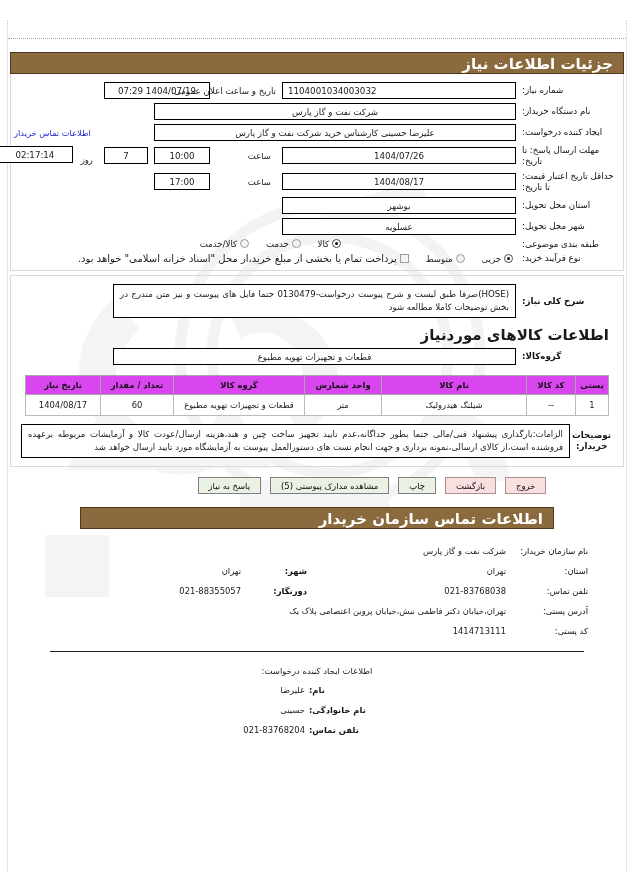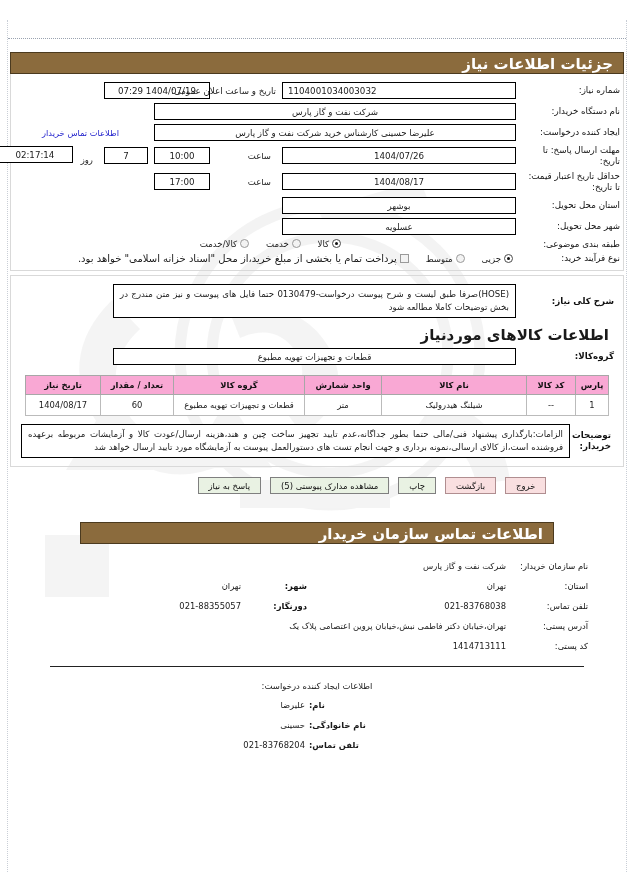--- a/index.html
+++ b/index.html
@@ -62,21 +62,21 @@
     color: #ffffff;
     font-weight: bold;
     font-size: 15px;
     height: 22px;
     line-height: 22px;
     padding: 0 10px;
     box-sizing: border-box;
     text-align: right;
   }
   #bar-details { margin-top: 52px; }
-  #bar-contact { margin-top: 28px; }
+  #bar-contact { margin-top: 13px; }
 
   
   .card {
     border: 1px solid #d9d9d9;
     border-top: none;
     background: transparent;
     padding: 6px 0 4px 0;
   }
 
   
@@ -85,21 +85,21 @@
     border-collapse: collapse;
     table-layout: fixed;
   }
   table.fields td {
     padding: 2px 3px;
     vertical-align: middle;
     font-size: 8.7px;
   }
   td.lbl {
     width: 104px;
-    text-align: right;
+    text-align: left;
     padding-right: 8px;
     color: #111;
     line-height: 1.25;
   }
   .box {
     border: 1px solid #000;
     background: #fff;
     height: 17px;
     line-height: 17px;
     padding: 0 5px;
@@ -176,21 +176,21 @@
   }
 
   
   table.items {
     width: 100%;
     border-collapse: collapse;
     font-size: 8.4px;
     background: #fff;
   }
   table.items th {
-    background: #f9a8d4;
+    background: #d946ef;
     border: 1px solid #a7a7a7;
     font-weight: bold;
     height: 16px;
     padding: 1px 3px;
     text-align: center;
     color: #111;
   }
   table.items td {
     border: 1px solid #bbb;
     height: 18px;
@@ -310,21 +310,21 @@
               <div class="box">شرکت نفت و گاز پارس</div>
             </td>
         <td colspan="2"></td>
       </tr>
 
       <tr>
         <td class="lbl">ایجاد کننده درخواست:</td>
         <td colspan="4">
               <div class="box">علیرضا  حسینی  کارشناس خرید شرکت نفت و گاز پارس</div>
             </td>
-        <td colspan="2" style="text-align:center;padding-right:4px">
+        <td colspan="2" style="text-align:left;padding-right:4px">
           <a class="linky">اطلاعات تماس خریدار</a>
         </td>
       </tr>
 
       <tr>
         <td class="lbl">مهلت ارسال پاسخ: تا تاریخ:</td>
         <td colspan="2">
               <div class="box">1404/07/26</div>
             </td>
         <td style="white-space:nowrap">
@@ -436,21 +436,21 @@
           <div class="box">قطعات و تجهیزات تهویه مطبوع</div>
         </td>
       </tr>
     </tbody>
       </table>
 
     <div style="padding:8px 8px 0 8px">
       <table class="items">
         <thead>
           <tr>
-            <th style="width:26px">پارس</th>
+            <th style="width:26px">پستی</th>
             <th style="width:42px">کد کالا</th>
             <th>نام کالا</th>
             <th style="width:70px">واحد شمارش</th>
             <th style="width:124px">گروه کالا</th>
             <th style="width:66px">تعداد / مقدار</th>
             <th style="width:68px">تاریخ نیاز</th>
           </tr>
         </thead>
         <tbody>
           <tr>

